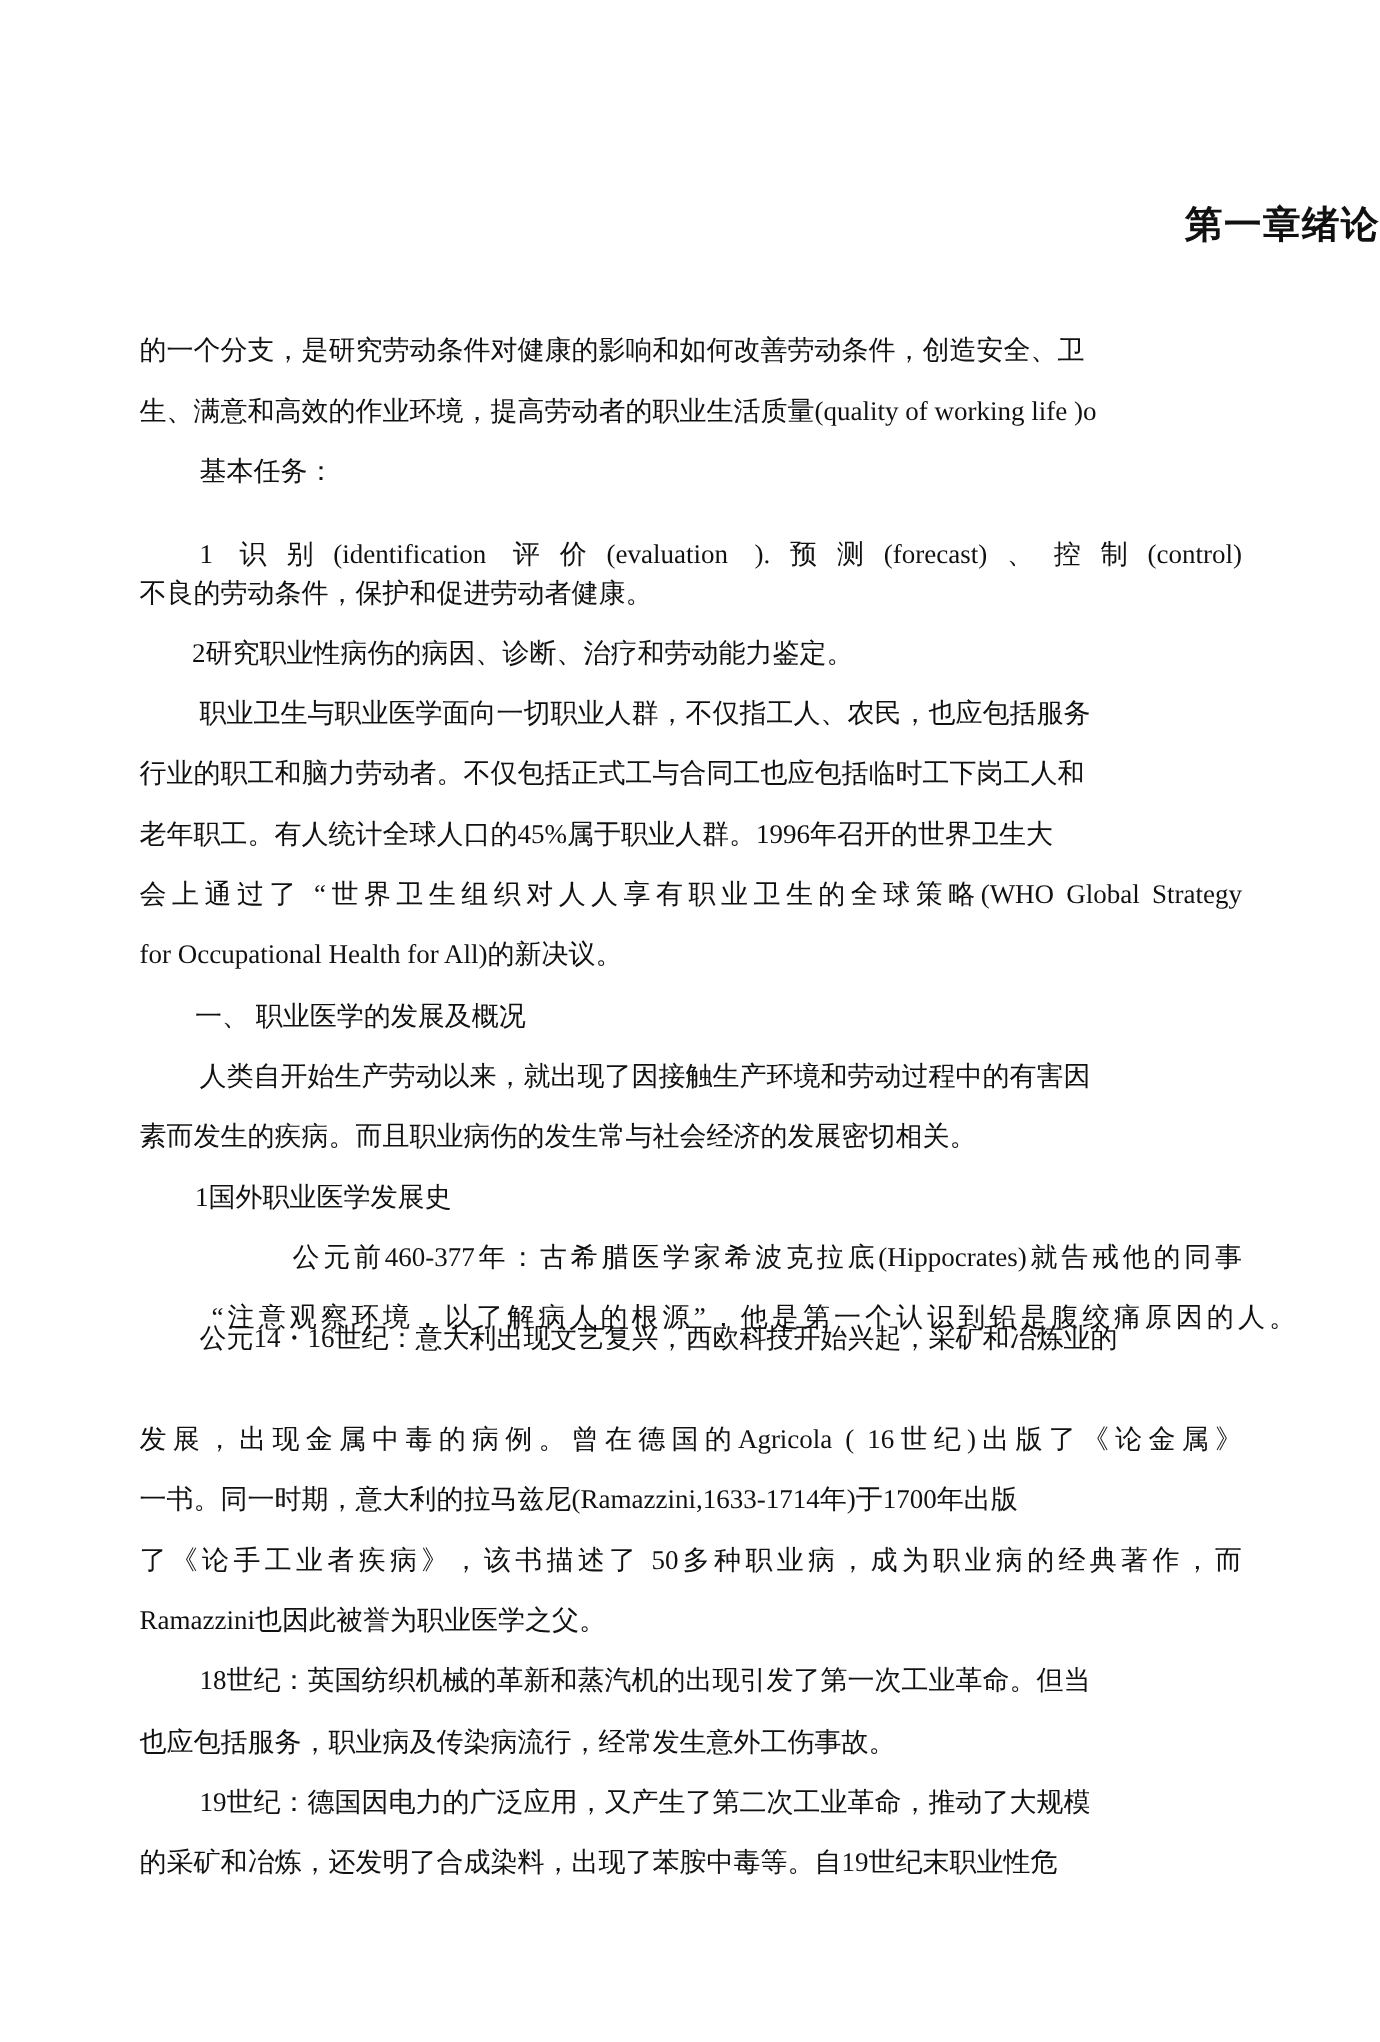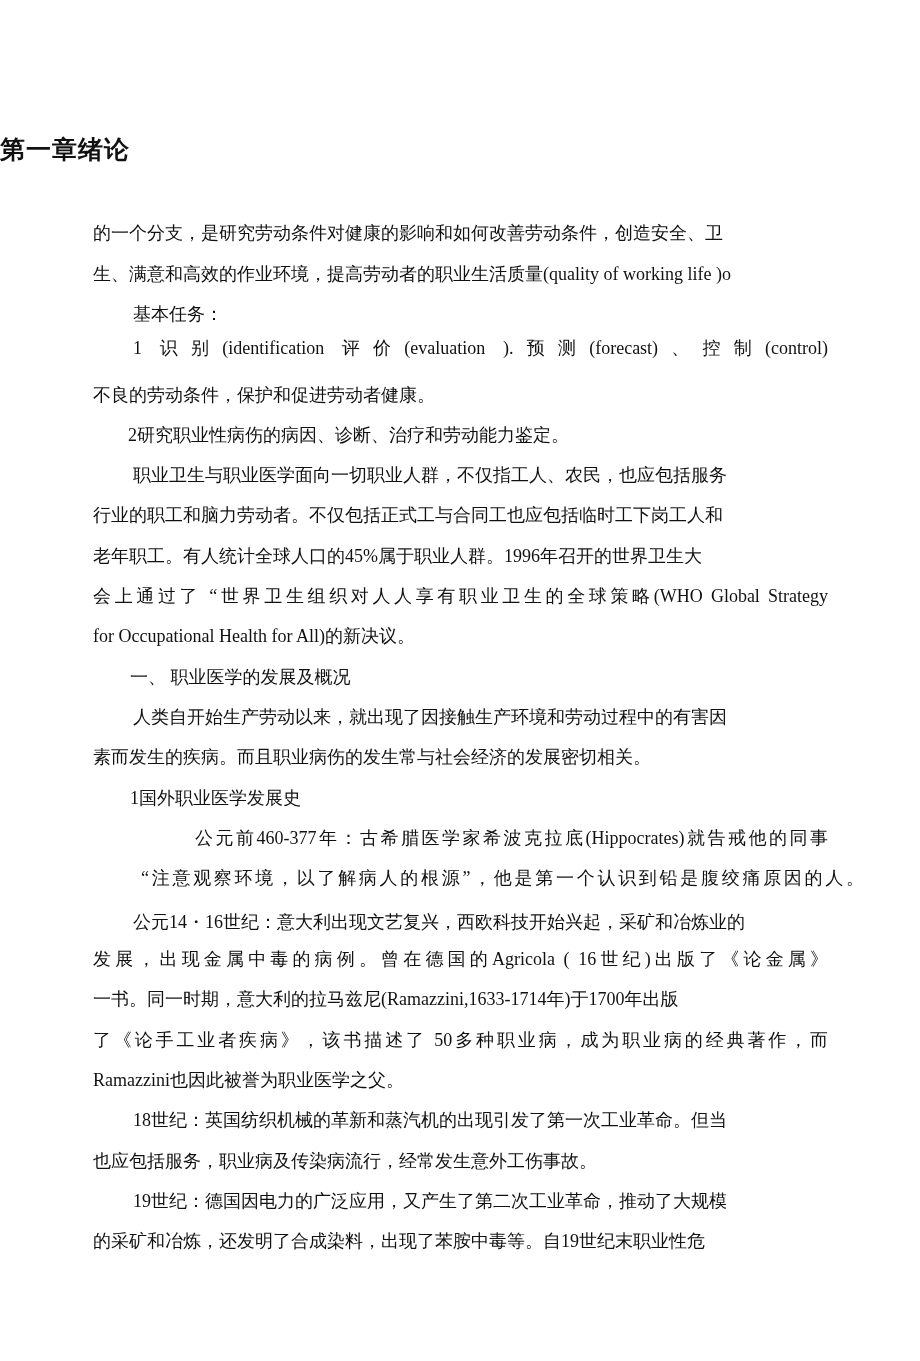--- a/index.html
+++ b/index.html
@@ -4,56 +4,56 @@
 <style>
   html, body { margin: 0; padding: 0; background: #ffffff; }
   body {
     width: 920px; height: 1361px; position: relative; overflow: hidden;
     font-family: "Liberation Serif", "DejaVu Serif", serif;
     color: #111111;
   }
   .page { position: absolute; left: 0; top: 0; width: 920px; height: 1361px; }
   .title {
     position: absolute; left: 0; width: 920px; top: 133px;
-    text-align: left; font-family: "DejaVu Sans", "Liberation Sans", sans-serif;
+    text-align: right; font-family: "DejaVu Sans", "Liberation Sans", sans-serif;
     font-size: 25px; font-weight: bold; line-height: 34px; letter-spacing: 1px;
   }
   .line {
     position: absolute; left: 93px; width: 735px; font-size: 18px;
     line-height: 24px; white-space: nowrap;
   }
   .justify { text-align: justify; text-align-last: justify; }
   .ind1 { left: 133px; width: 695px; }
   .ind2 { left: 195px; width: 633px; }
   .ind3 { left: 105px; width: 723px; margin-left: 36px; }
 </style>
 </head>
 <body>
 
 <div class="page">
   <div class="title">第一章绪论</div>
 
   <div class="line" style="top:221px">的一个分支，是研究劳动条件对健康的影响和如何改善劳动条件，创造安全、卫</div>
   <div class="line" style="top:262px">生、满意和高效的作业环境，提高劳动者的职业生活质量(quality of working life )o</div>
   <div class="line ind1" style="top:302px">基本任务：</div>
-  <div class="line ind1 justify" style="top:336px">1 识别(identification 评价(evaluation ).预测(forecast)、控制(control)</div>
+  <div class="line ind1 justify" style="top:357px">1 识别(identification 评价(evaluation ).预测(forecast)、控制(control)</div>
   <div class="line" style="top:383px">不良的劳动条件，保护和促进劳动者健康。</div>
   <div class="line ind1" style="top:423px; left:128px">2研究职业性病伤的病因、诊断、治疗和劳动能力鉴定。</div>
   <div class="line ind1" style="top:463px">职业卫生与职业医学面向一切职业人群，不仅指工人、农民，也应包括服务</div>
   <div class="line" style="top:503px">行业的职工和脑力劳动者。不仅包括正式工与合同工也应包括临时工下岗工人和</div>
   <div class="line" style="top:544px">老年职工。有人统计全球人口的45%属于职业人群。1996年召开的世界卫生大</div>
   <div class="line justify" style="top:584px">会上通过了 “世界卫生组织对人人享有职业卫生的全球策略(WHO Global Strategy</div>
   <div class="line" style="top:624px">for Occupational Health for All)的新决议。</div>
   <div class="line ind1" style="top:665px; left:130px">一、 职业医学的发展及概况</div>
   <div class="line ind1" style="top:705px">人类自开始生产劳动以来，就出现了因接触生产环境和劳动过程中的有害因</div>
   <div class="line" style="top:745px">素而发生的疾病。而且职业病伤的发生常与社会经济的发展密切相关。</div>
   <div class="line ind1" style="top:786px; left:130px">1国外职业医学发展史</div>
   <div class="line ind2 justify" style="top:826px">公元前460-377年：古希腊医学家希波克拉底(Hippocrates)就告戒他的同事</div>
   <div class="line ind3 justify" style="top:866px">“注意观察环境，以了解病人的根源”，他是第一个认识到铅是腹绞痛原因的人。</div>
-  <div class="line ind1" style="top:910px">公元14・16世纪：意大利出现文艺复兴，西欧科技开始兴起，采矿和冶炼业的</div>
+  <div class="line ind1" style="top:880px">公元14・16世纪：意大利出现文艺复兴，西欧科技开始兴起，采矿和冶炼业的</div>
   <div class="line justify" style="top:947px">发展，出现金属中毒的病例。曾在德国的Agricola ( 16世纪)出版了《论金属》</div>
   <div class="line" style="top:987px">一书。同一时期，意大利的拉马兹尼(Ramazzini,1633-1714年)于1700年出版</div>
   <div class="line justify" style="top:1028px">了《论手工业者疾病》，该书描述了 50多种职业病，成为职业病的经典著作，而</div>
   <div class="line" style="top:1068px">Ramazzini也因此被誉为职业医学之父。</div>
   <div class="line ind1" style="top:1108px">18世纪：英国纺织机械的革新和蒸汽机的出现引发了第一次工业革命。但当</div>
   <div class="line" style="top:1149px">也应包括服务，职业病及传染病流行，经常发生意外工伤事故。</div>
   <div class="line ind1" style="top:1189px">19世纪：德国因电力的广泛应用，又产生了第二次工业革命，推动了大规模</div>
   <div class="line" style="top:1229px">的采矿和冶炼，还发明了合成染料，出现了苯胺中毒等。自19世纪末职业性危</div>
 </div>
 

